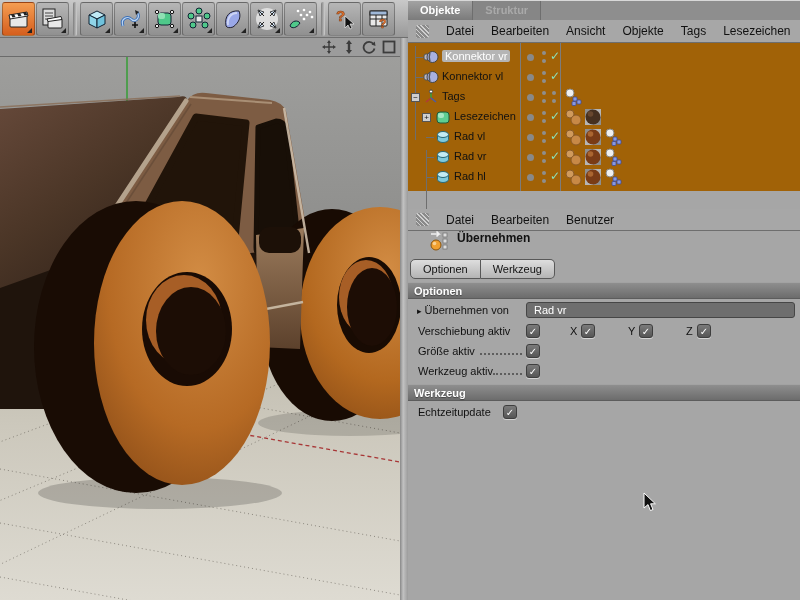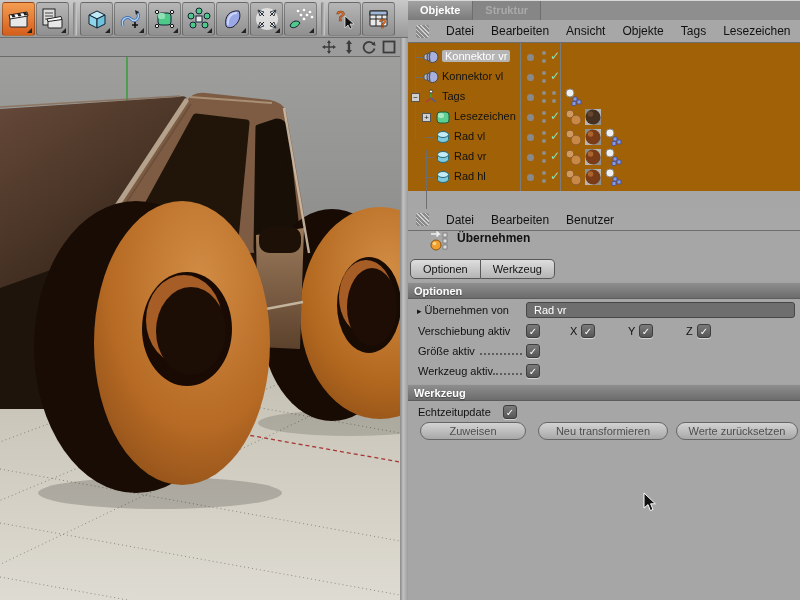--- a/index.html
+++ b/index.html
@@ -582,22 +582,17 @@
     <div class="cbx" style="left:118px">✓</div>
   </div>
 
   <div class="sec-hdr" style="top:384px">Werkzeug</div>
 
   <div class="arow" style="top:403px">
     <span class="lbl" style="left:10px">Echtzeitupdate</span>
     <div class="cbx" style="left:95px">✓</div>
   </div>
 
-  <div class="arow" style="top:422px;height:20px">
-    <div class="abtn" style="left:12px;width:106px">Zuweisen</div>
-    <div class="abtn" style="left:130px;width:130px">Neu transformieren</div>
-    <div class="abtn" style="left:268px;width:122px">Werte zurücksetzen</div>
-  </div>
 </div>
 
 <svg class="cursor" viewBox="0 0 14 20">
   <path d="M1,1 L1,16 L5,12.6 L7.4,18.6 L10,17.5 L7.6,11.8 L12.4,11.8 Z" fill="#111" stroke="#fff" stroke-width="1"></path>
 </svg>
 
 </body></html>

